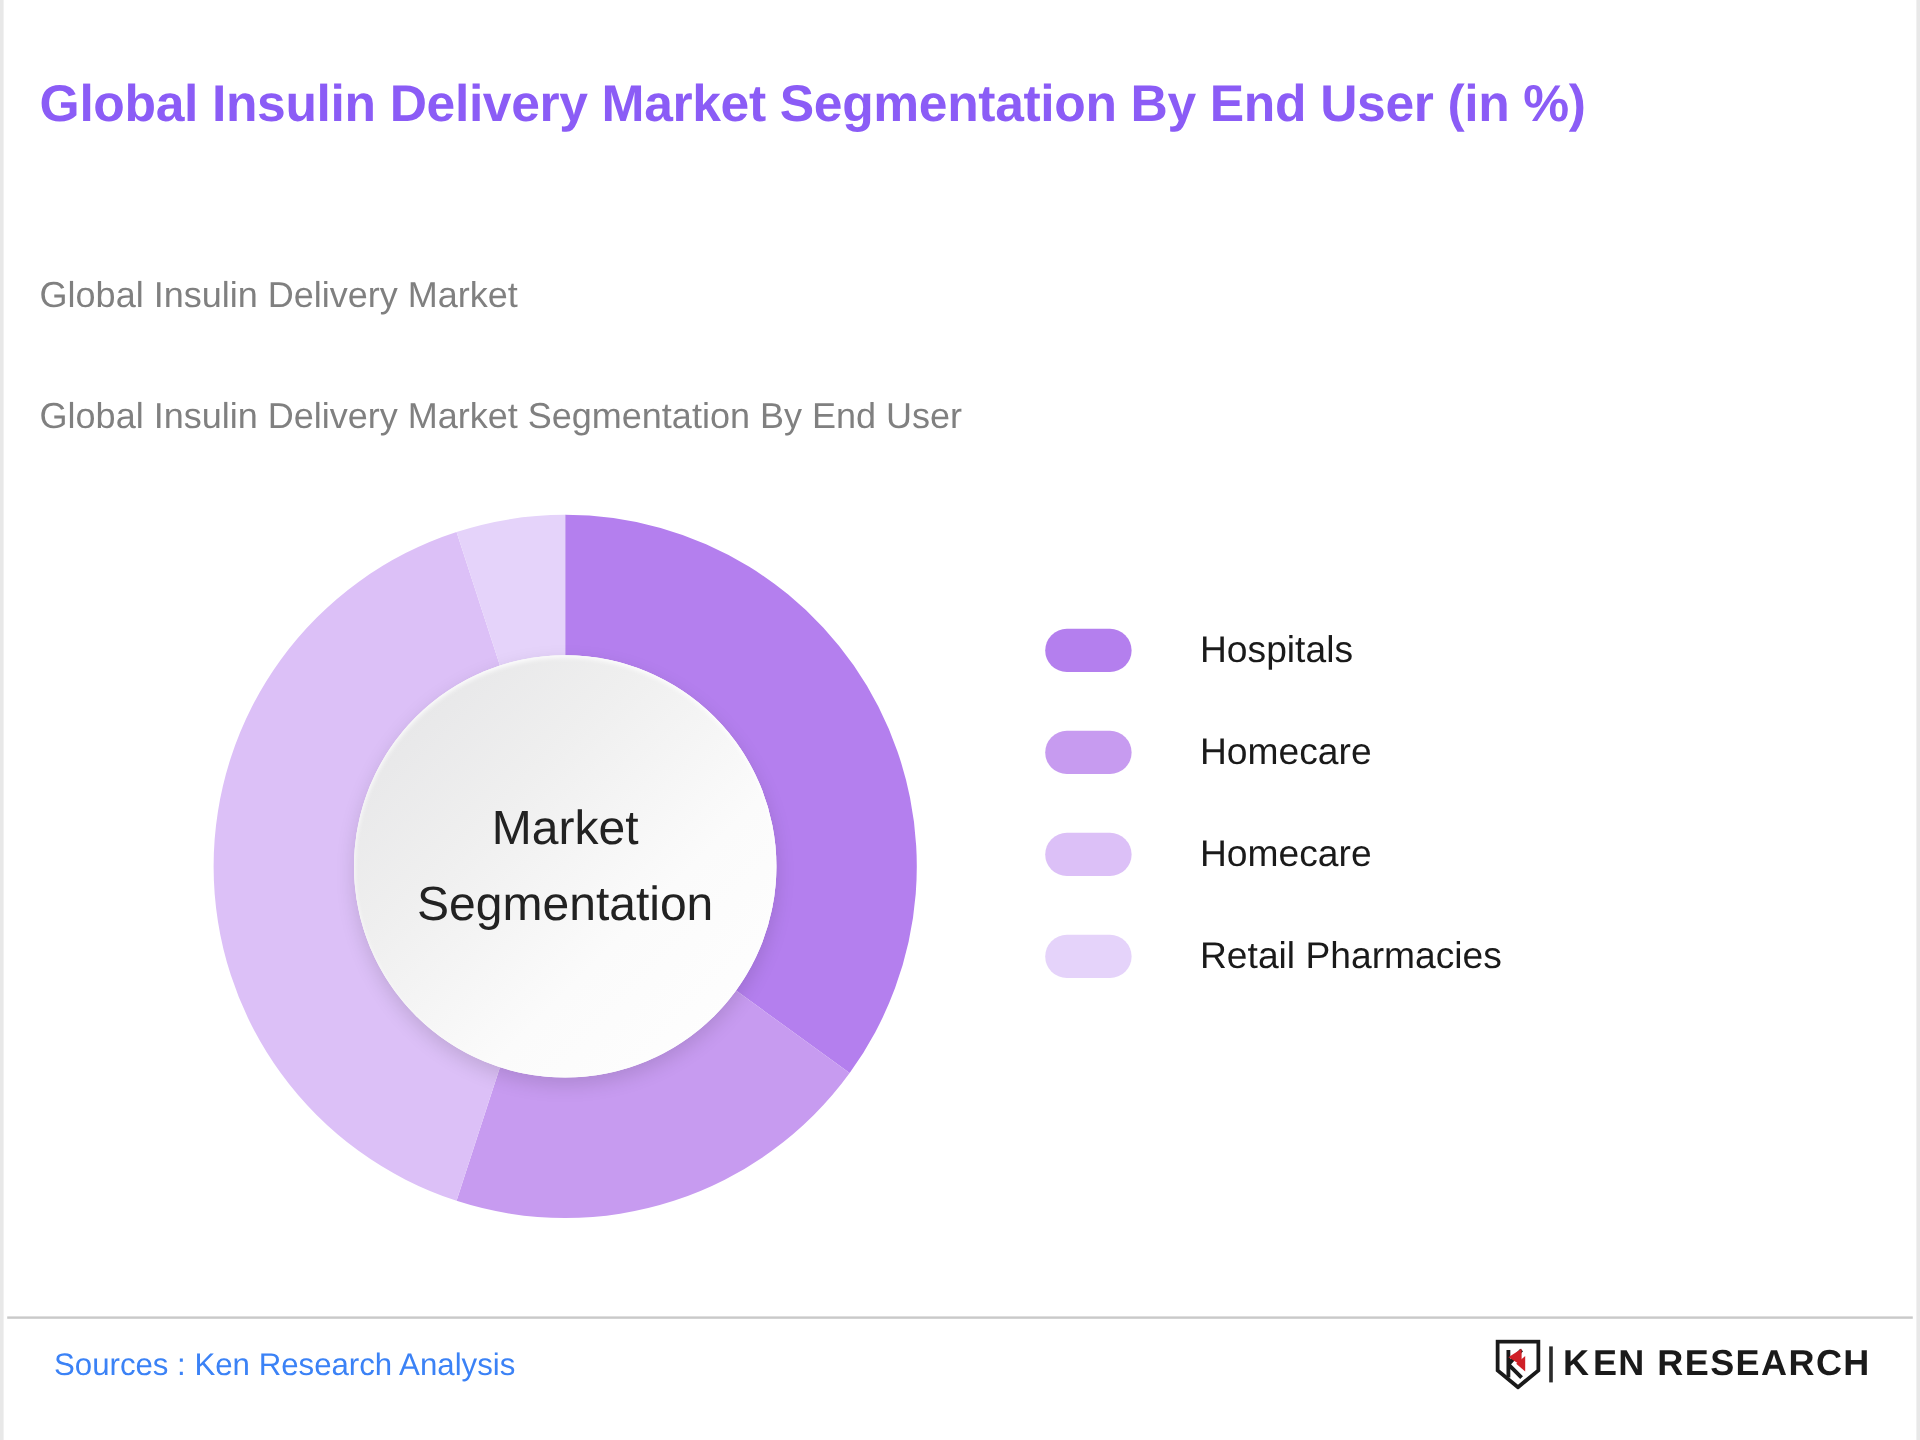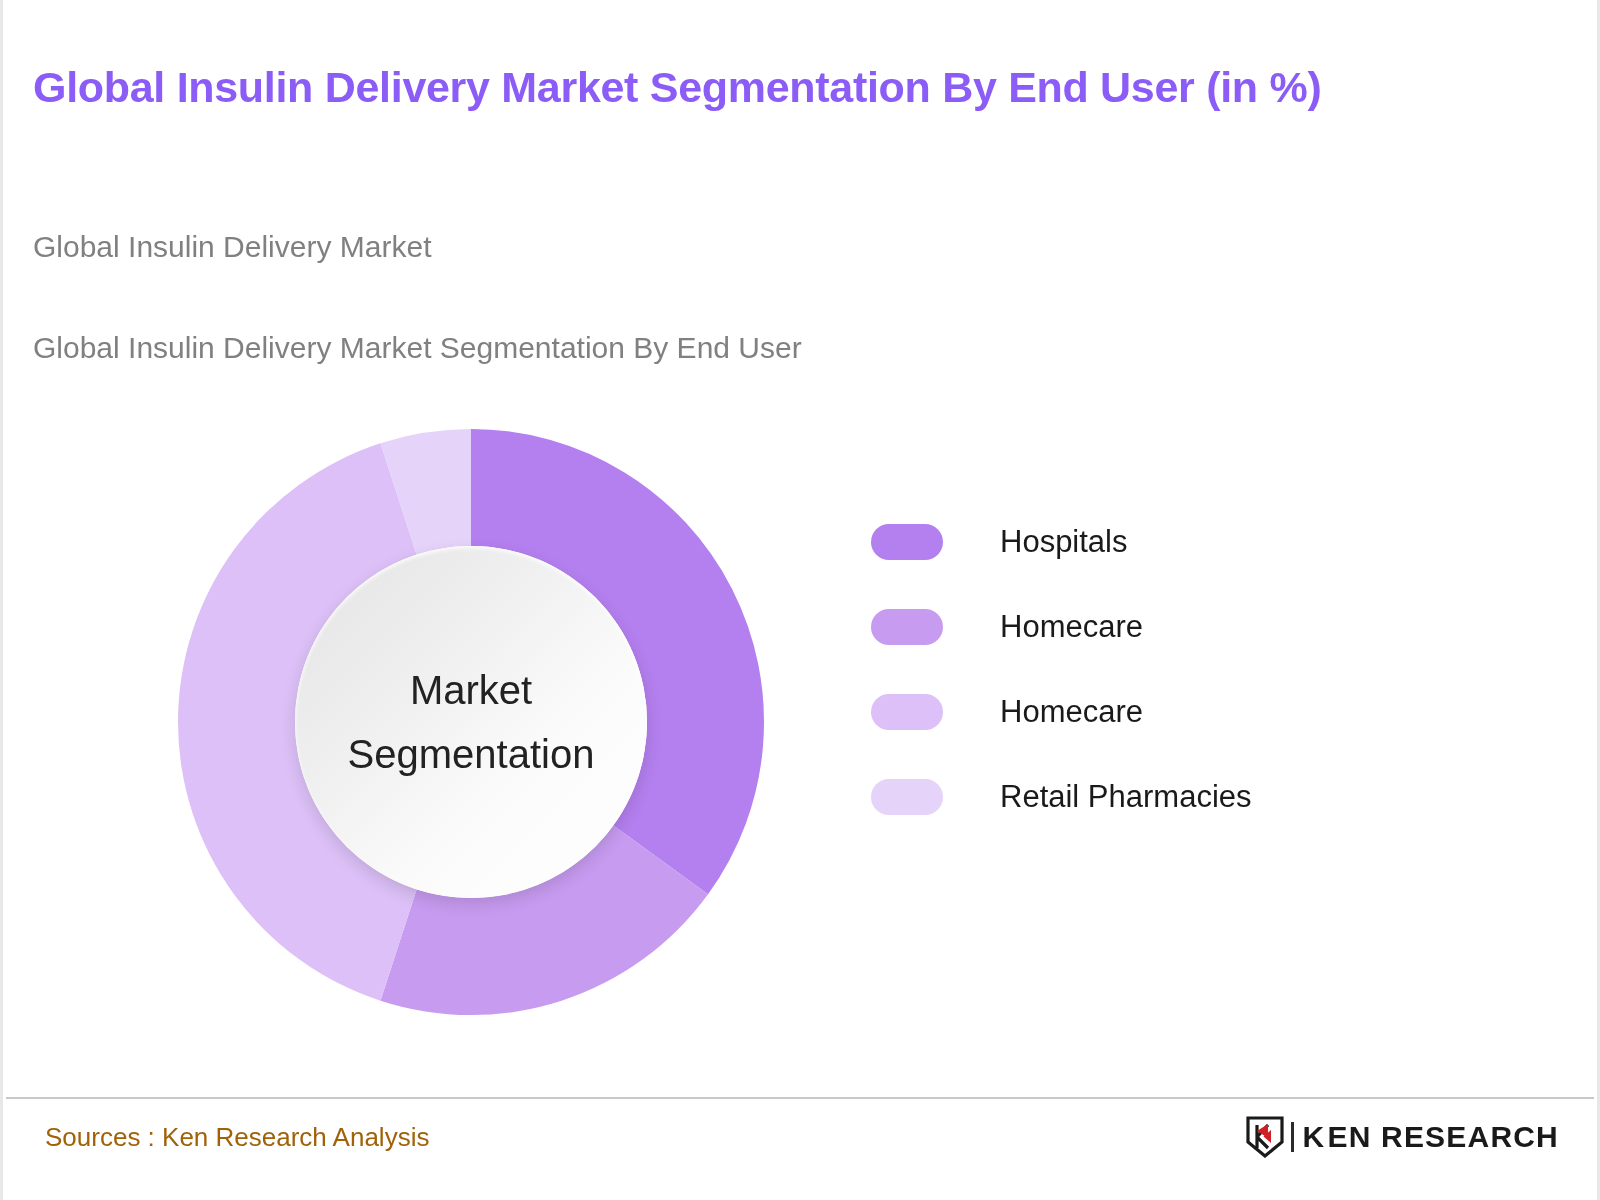--- a/index.html
+++ b/index.html
@@ -112,21 +112,21 @@
     right: 3px;
     top: 1097px;
     height: 2px;
     background: #c9c9c9;
   }
   .footer-source {
     position: absolute;
     left: 42px;
     top: 1122px;
     font-size: 26px;
-    color: #a16207;
+    color: #3b82f6;
     white-space: nowrap;
   }
   .brand {
     position: absolute;
     right: 38px;
     top: 1115px;
     display: flex;
     align-items: center;
     height: 44px;
   }

